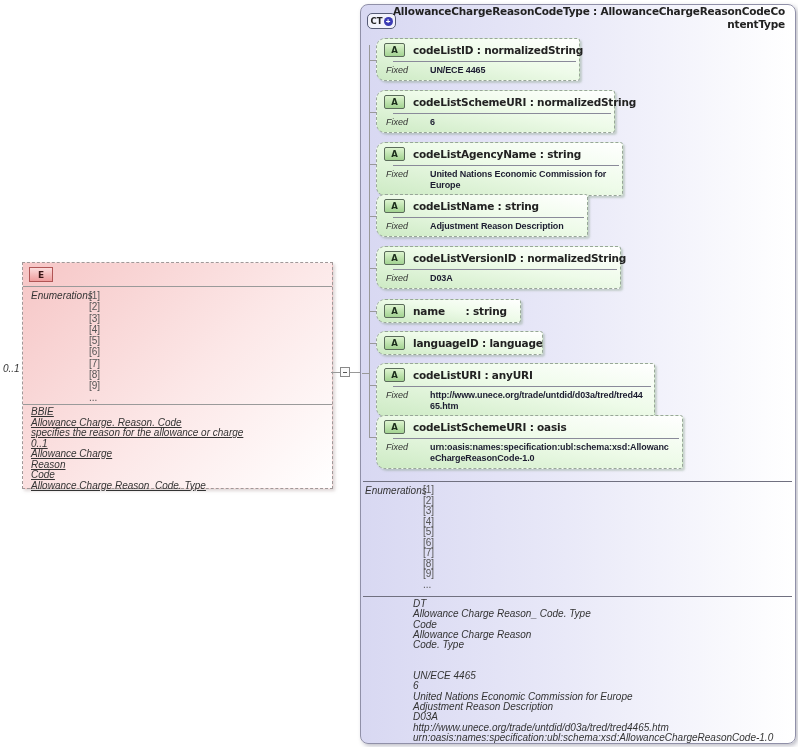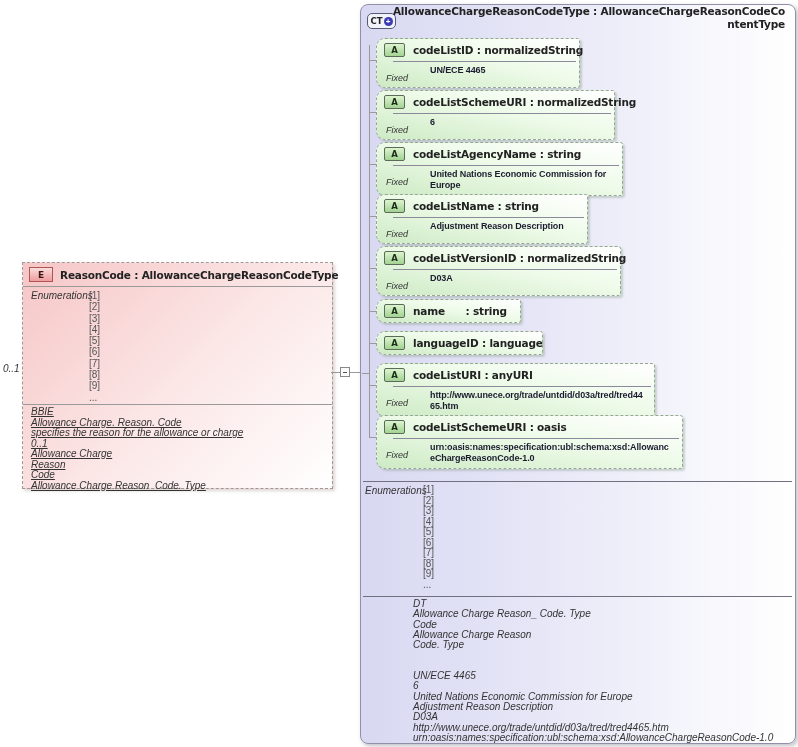--- a/index.html
+++ b/index.html
@@ -60,42 +60,41 @@
     box-shadow:2px 2px 2px rgba(120,150,120,.35);}
   .attr::before{content:"";position:absolute;left:-8px;top:21px;width:8px;height:1px;background:#999;}
   .attr.single::before{top:11px;}
   .attr-head{height:22px;display:flex;align-items:center;gap:8px;padding:0 6px 0 7px;}
   .a-badge{width:19px;height:12px;flex:0 0 19px;display:flex;align-items:center;justify-content:center;
     border:1px solid #5a6b5a;border-radius:2px;
     background:linear-gradient(180deg,#ddf4cf,#a3d392);font:bold 8.5px "DejaVu Sans",sans-serif;color:#1c2e1c;}
   .attr-name{font:bold 10.5px "DejaVu Sans",sans-serif;letter-spacing:-0.2px;color:#222;white-space:pre;}
   .attr-div{border-top:1px solid #8a8a9a;margin:0 3px 0 16px;}
   .attr-fixed{display:flex;padding:3px 6px 4px 9px;}
-  .fixed-label{width:44px;flex:0 0 44px;font:italic 9px "Liberation Sans",sans-serif;color:#333;margin-top:8px;}
+  .fixed-label{width:44px;flex:0 0 44px;font:italic 9px "Liberation Sans",sans-serif;color:#333;}
   .fixed-value{font:bold 9px "Liberation Sans",sans-serif;letter-spacing:-0.1px;color:#1c1c30;
     word-break:break-all;line-height:11px;padding-right:4px;}
 
   
   .ct-sep{position:absolute;left:2px;width:429px;height:1px;background:#707080;}
   .ct-enum{position:absolute;left:4px;top:480px;display:flex;}
   .ct-enum .enum-lines{line-height:10.5px;}
   .ct-anno{position:absolute;left:4px;top:594px;width:420px;
     font:italic 10px "Liberation Sans",sans-serif;color:#333;line-height:10.3px;white-space:pre-line;margin-left:48px;}
 </style>
 </head>
 <body>
 
 <div id="canvas">
 
   <div class="card-label">0..1</div>
 
   <div class="elem-box">
     <div class="elem-head">
       <span class="e-badge">E</span>
-      <span class="box-title">ReasonCode : AllowanceChargeReasonCodeType</span>
     </div>
     <div class="enum-section">
       <span class="enum-label">Enumerations</span>
       <span class="enum-lines">[1]
 [2]
 [3]
 [4]
 [5]
 [6]
 [7]

